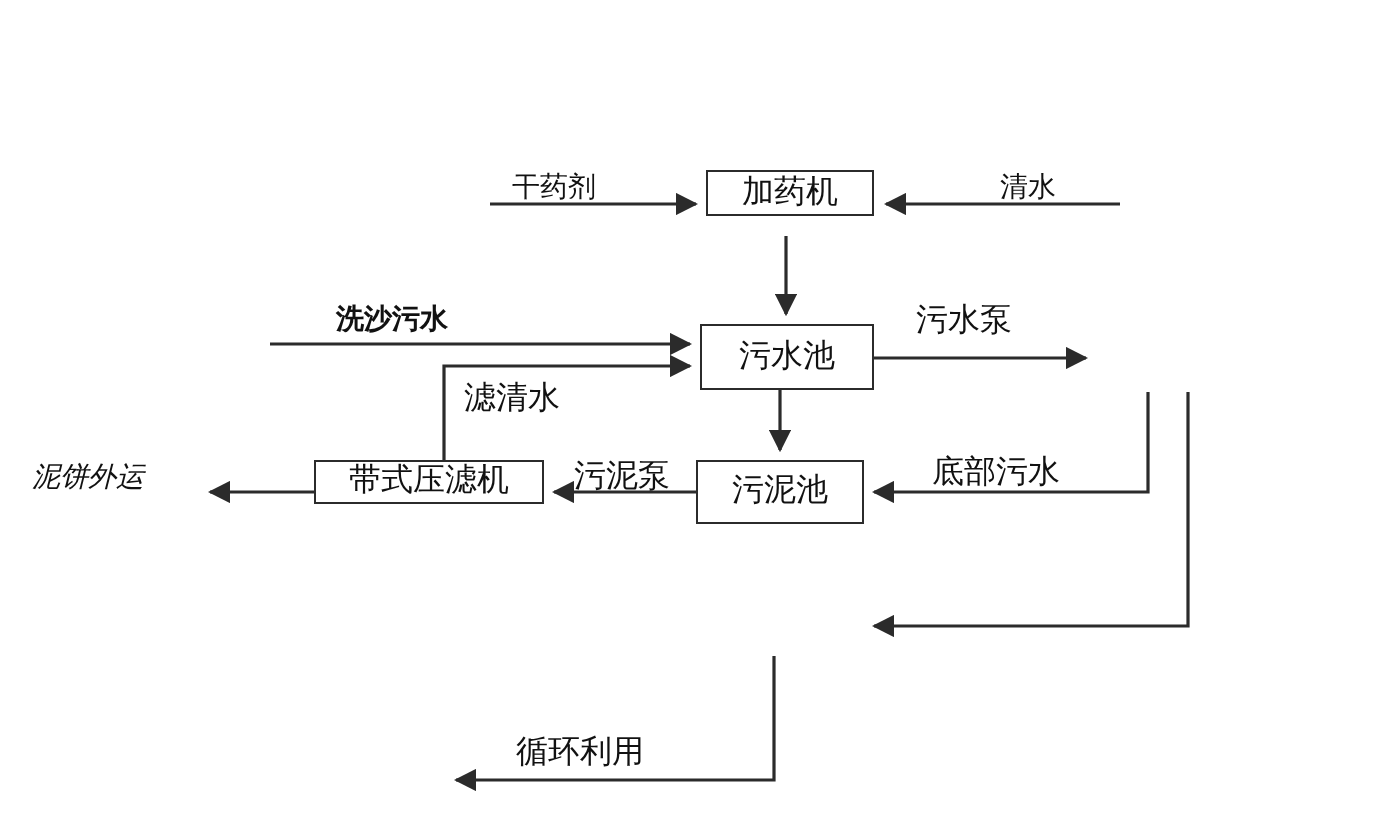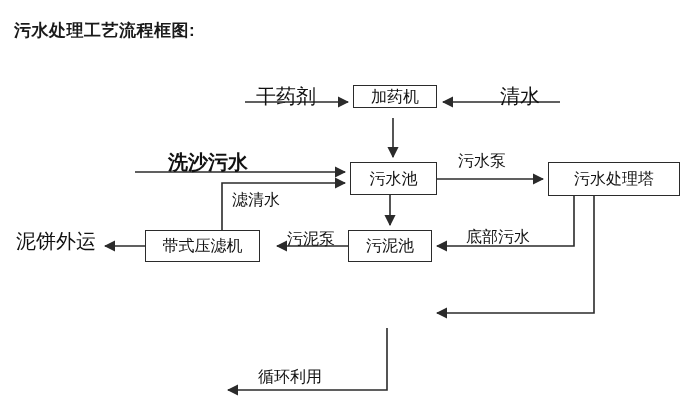--- a/index.html
+++ b/index.html
@@ -49,32 +49,31 @@
   }
   .edge-label {
     position: absolute;
     font-size: 16px;
     line-height: 1;
     white-space: nowrap;
     color: #111111;
   }
   .term-label {
     position: absolute;
-    font-size: 20px;
+    font-size: 14px;
     line-height: 1;
     white-space: nowrap;
     color: #111111;
   }
 </style>
 </head>
 <body>
 
 <div id="canvas">
 
-  <div class="title">污水处理工艺流程框图:</div>
 
   <svg id="svg-layer" viewBox="0 0 700 420" xmlns="http://www.w3.org/2000/svg">
     <defs>
       <marker id="arrow-r" viewBox="0 0 10 10" refX="9" refY="5" markerWidth="7" markerHeight="7" orient="auto-start-reverse">
         <path d="M 0 0 L 10 5 L 0 10 z" fill="#2b2b2b"></path>
       </marker>
     </defs>
     <g fill="none" stroke="#2b2b2b" stroke-width="1.6">
 
       <path d="M 245 102 L 348 102" marker-end="url(#arrow-r)"></path>
@@ -102,34 +101,31 @@
       <path d="M 387 328 L 387 390 L 228 390" marker-end="url(#arrow-r)"></path>
     </g>
   </svg>
 
   <div class="node" style="left:353px; top:85px;  width:84px;  height:23px;">
     <span>加药机</span>
   </div>
   <div class="node" style="left:350px; top:162px; width:87px;  height:33px;">
     <span>污水池</span>
   </div>
-  <div class="node" style="left:548px; top:162px; width:132px; height:34px;">
-    <span>污水处理塔</span>
-  </div>
-  <div class="node" style="left:145px; top:230px; width:115px; height:32px;">
+  <div class="node" style="left:157px; top:230px; width:115px; height:22px;">
     <span>带式压滤机</span>
   </div>
   <div class="node" style="left:348px; top:230px; width:84px;  height:32px;">
     <span>污泥池</span>
   </div>
 
   <div class="term-label" style="left:256px; top:86px;">干药剂</div>
   <div class="term-label" style="left:500px; top:86px;">清水</div>
   <div class="term-label" style="left:168px; top:152px;font-weight:bold;">洗沙污水</div>
-  <div class="term-label" style="left:16px;  top:231px;">泥饼外运</div>
+  <div class="term-label" style="left:16px;  top:231px;font-style:italic;">泥饼外运</div>
 
   <div class="edge-label" style="left:232px; top:192px;">滤清水</div>
   <div class="edge-label" style="left:458px; top:153px;">污水泵</div>
   <div class="edge-label" style="left:287px; top:231px;">污泥泵</div>
   <div class="edge-label" style="left:466px; top:229px;">底部污水</div>
   <div class="edge-label" style="left:258px; top:369px;text-align:right;">循环利用</div>
 
 </div>
 
 </body></html>

